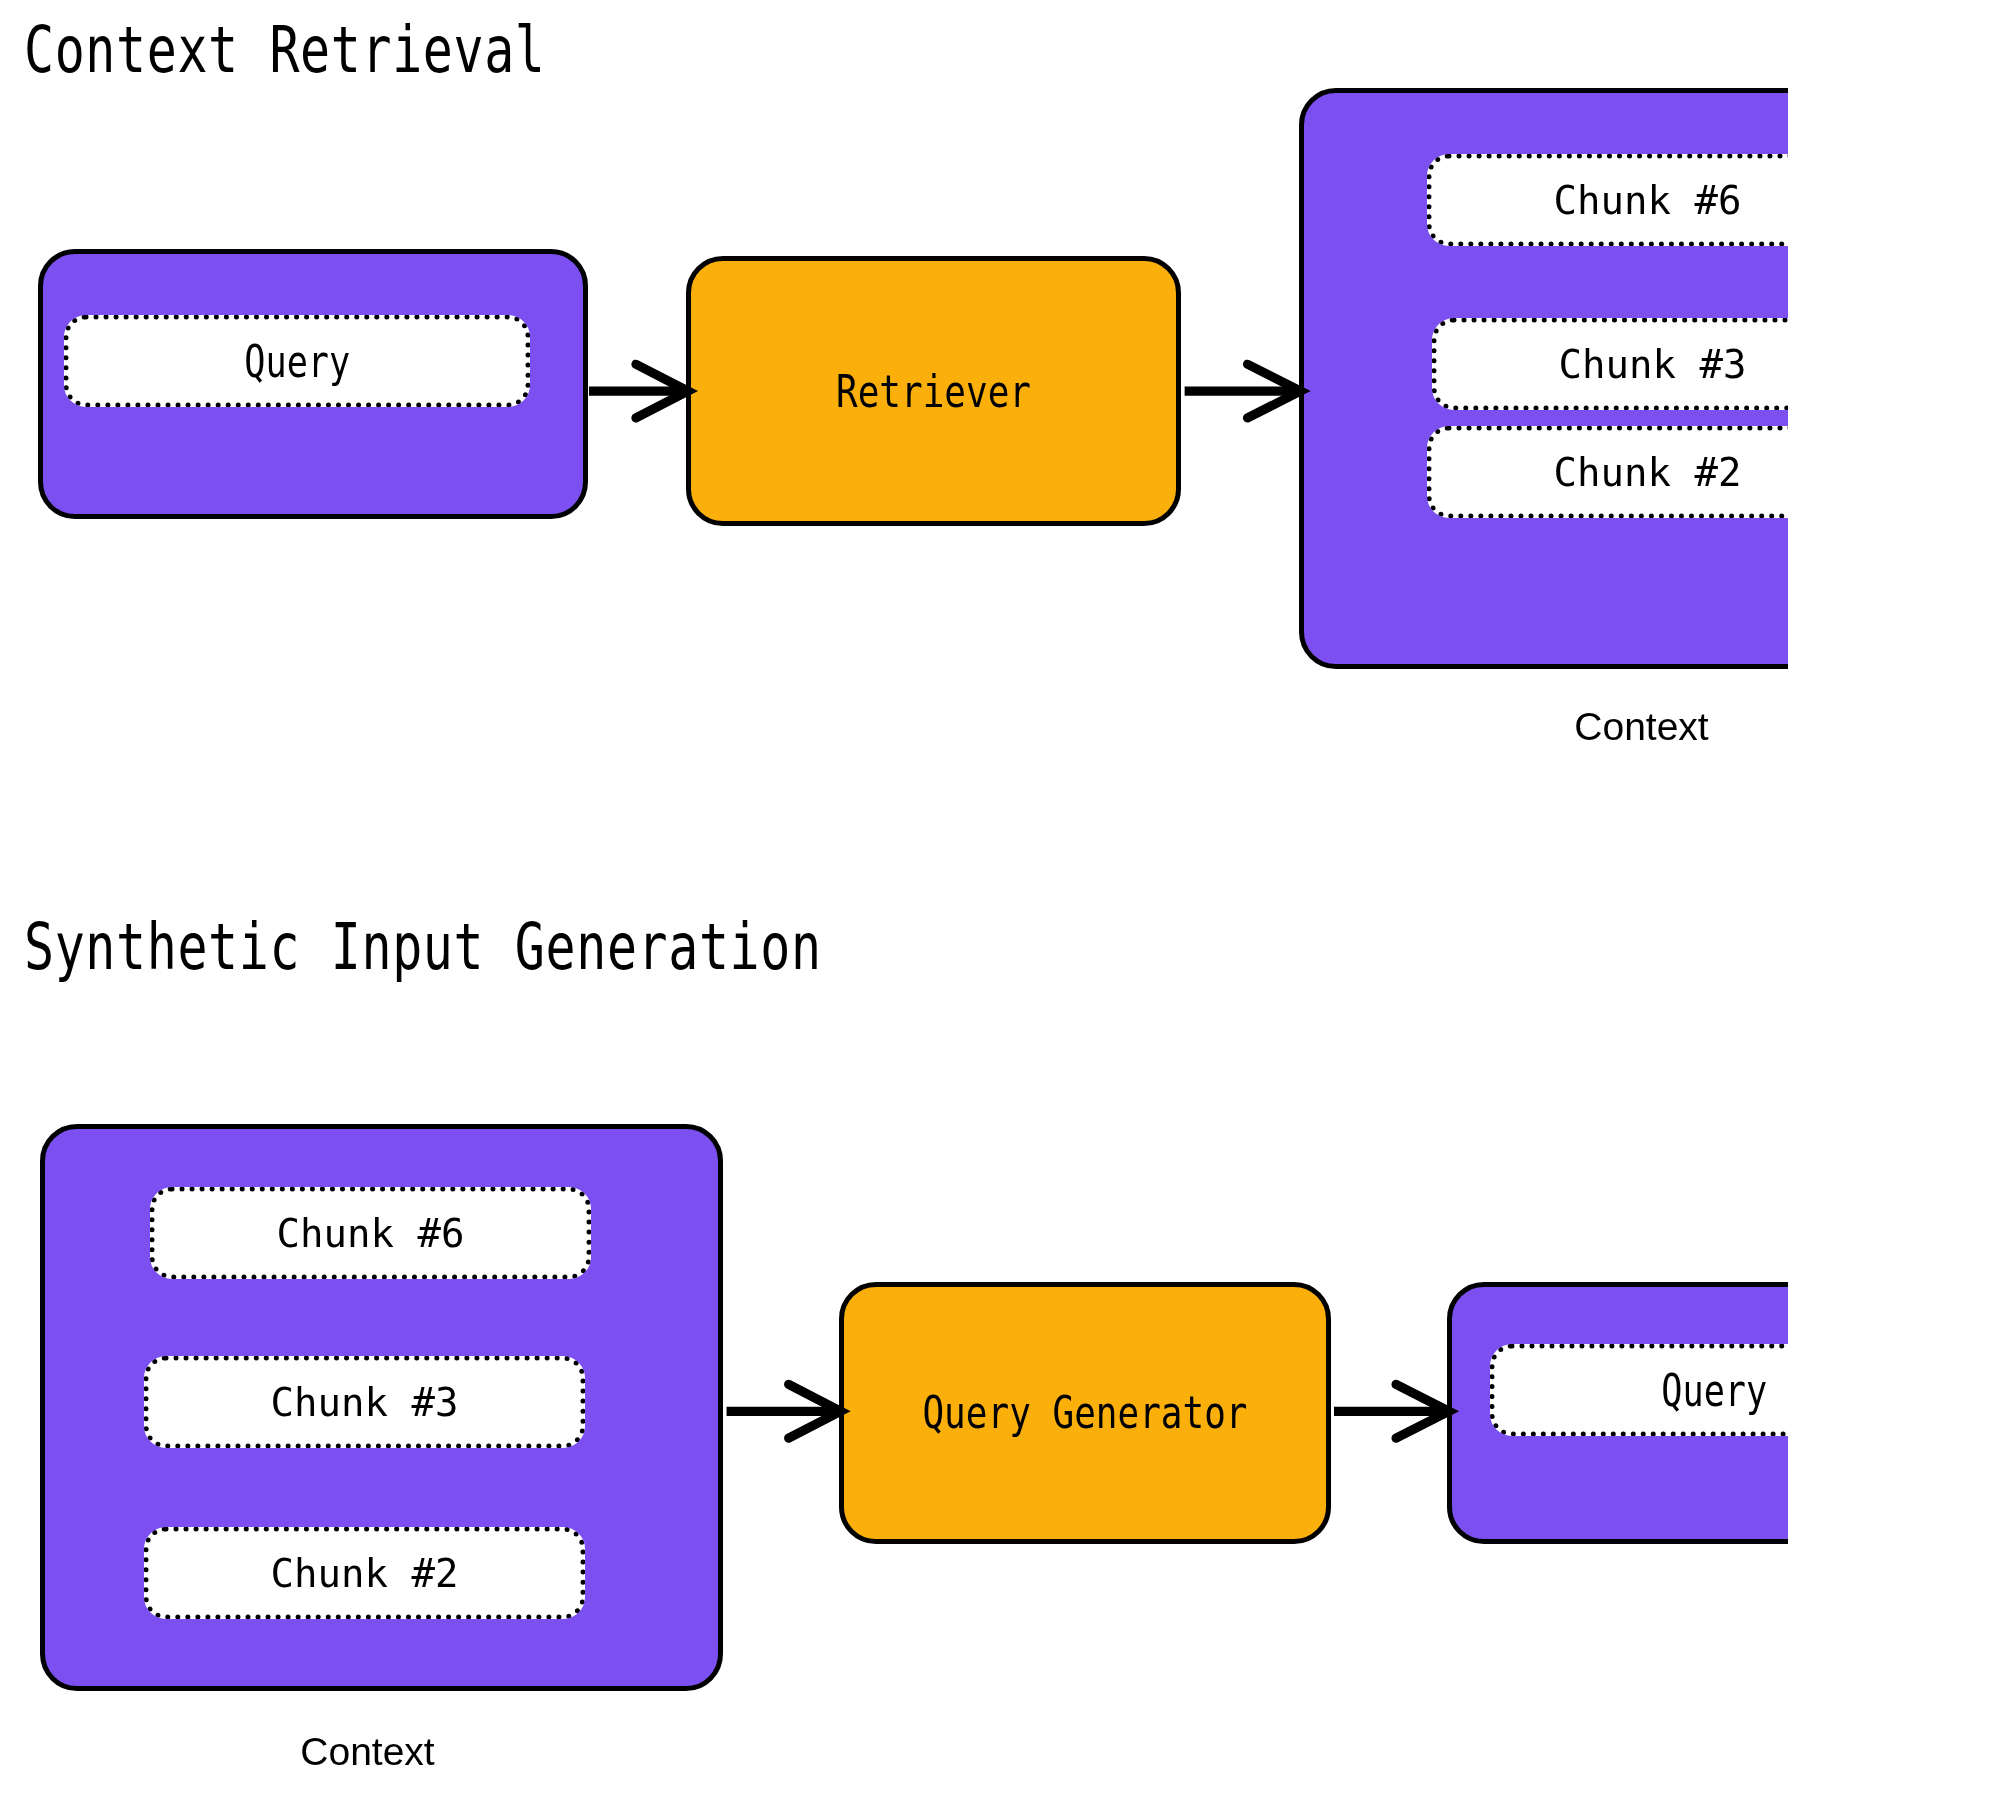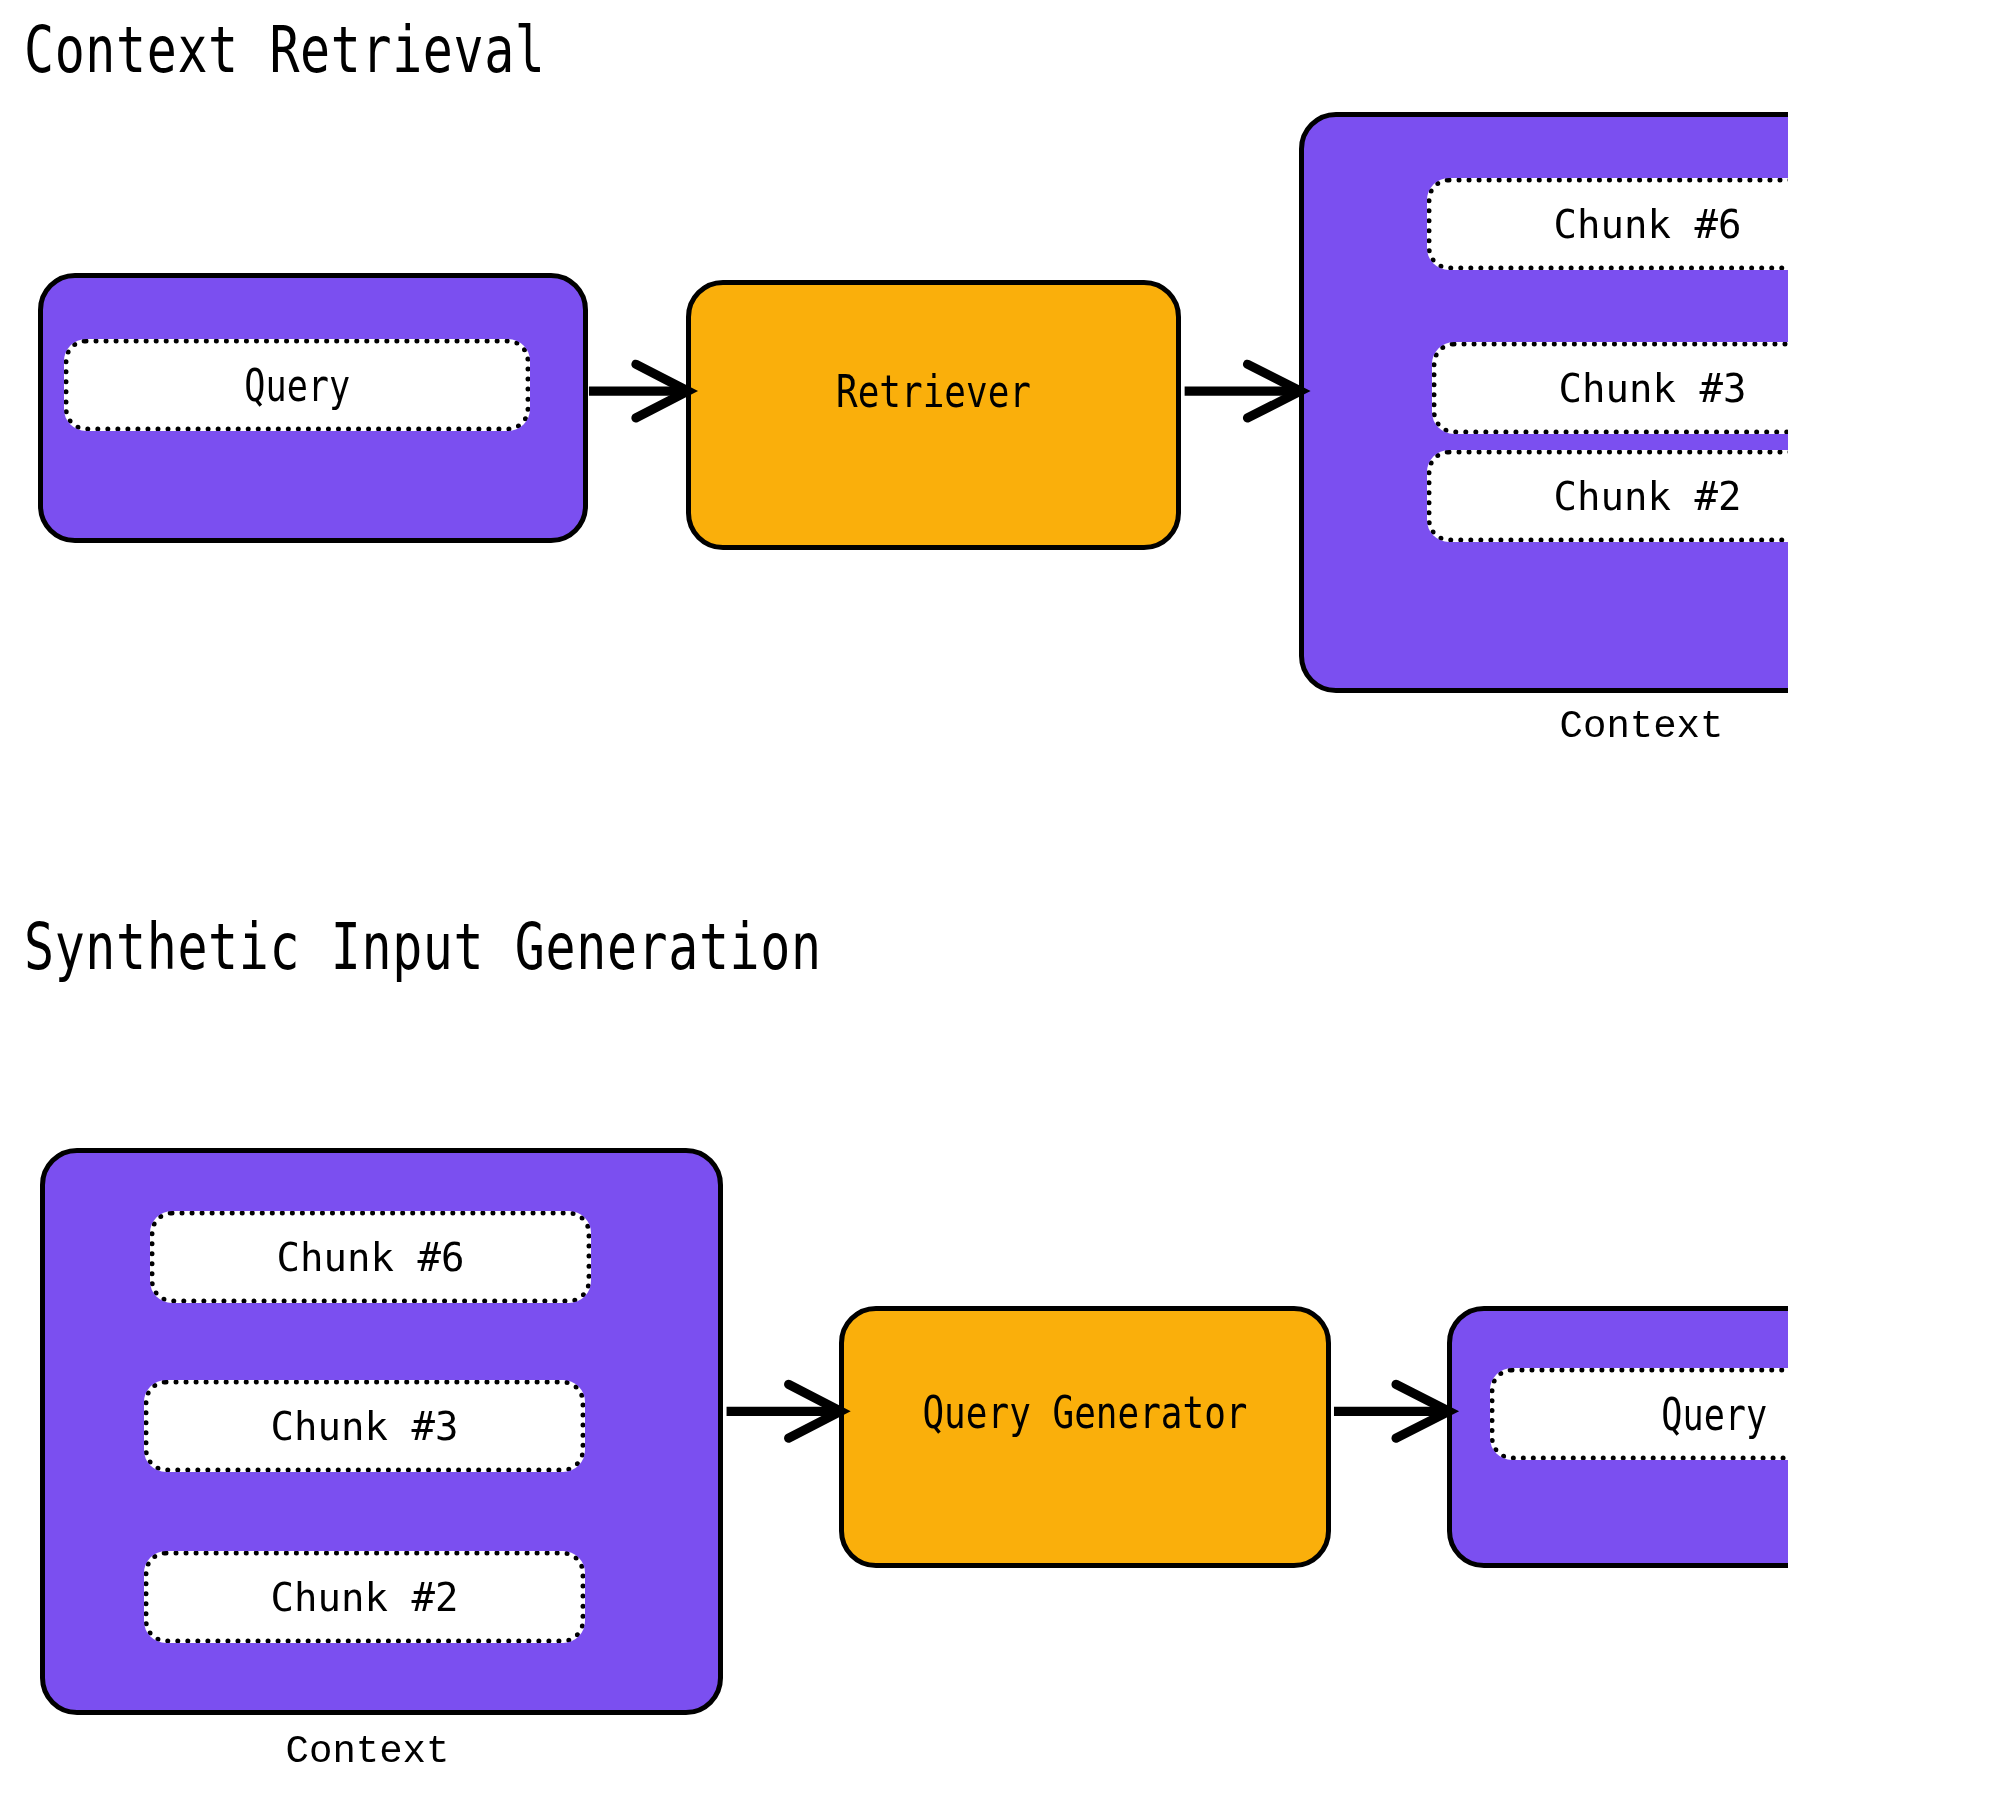--- a/index.html
+++ b/index.html
@@ -28,21 +28,20 @@
     transform: scaleX(0.78);
     transform-origin: left center;
   }
 
   
   .box {
     position: absolute;
     box-sizing: border-box;
     border: 5.9px solid #000000;
     border-radius: 37px;
-    margin-top: 24px;
   }
   .box.purple { background: #7b4ff0; }
   .box.orange { background: #faaf0b; }
 
   
   .chip {
     position: absolute;
     box-sizing: border-box;
     background: #ffffff;
     border: 5.9px dotted #000000;
@@ -71,21 +70,21 @@
     font-size: 45px;
     color: #000000;
     white-space: nowrap;
     text-align: center;
     transform: scaleX(0.80);
   }
 
   
   .caption {
     position: absolute;
-    font-family: Liberation Mono, monospace;
+    font-family: Liberation Sans, sans-serif;
     font-size: 39px;
     color: #000000;
     white-space: nowrap;
     text-align: center;
   }
 
   
   svg.arrows {
     position: absolute;
     left: 0;

